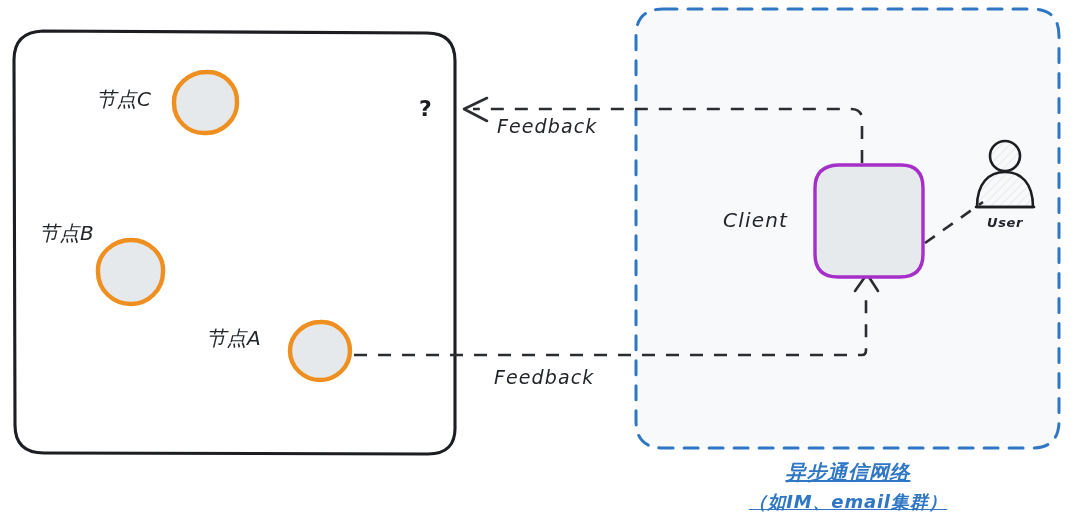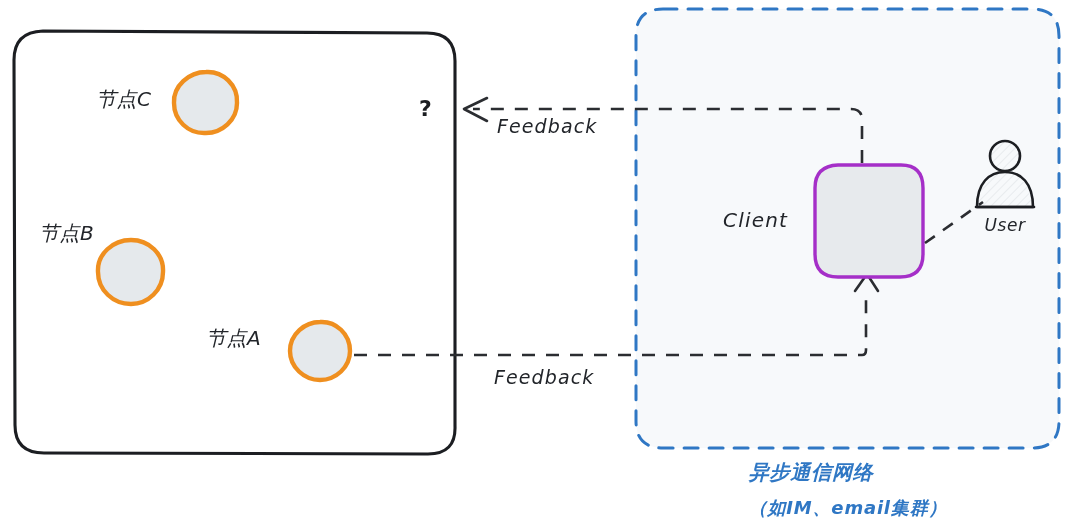--- a/index.html
+++ b/index.html
@@ -44,45 +44,46 @@
     font-weight: 500;
     letter-spacing: 1.1px;
   }
   .lbl-box {
     font-size: 20px;
     font-style: italic;
     font-weight: 500;
     letter-spacing: 1.2px;
   }
   .lbl-user {
-    font-size: 17px;
+    font-size: 13px;
     font-style: italic;
-    font-weight: 400;
+    font-weight: 700;
     letter-spacing: 0.6px;
   }
   .lbl-q {
     font-size: 22px;
     font-weight: bold;
     color: #1b1d21;
   }
   .lbl-caption {
     font-size: 20px;
     font-style: italic;
     font-weight: 600;
     letter-spacing: 0.8px;
   }
   .caption-blue {
     color: #2f77c4;
-    text-align: left;
+    text-align: center;
     font-weight: 700;
+    text-decoration: underline;
   }
   .caption-blue .line2 {
     display: block;
     font-size: 18px;
-    margin-top: 12px;
+    margin-top: 6px;
   }
   .center-x {
     transform: translateX(-50%);
   }
 </style>
 </head>
 <body>
 
 <div id="canvas">
 

